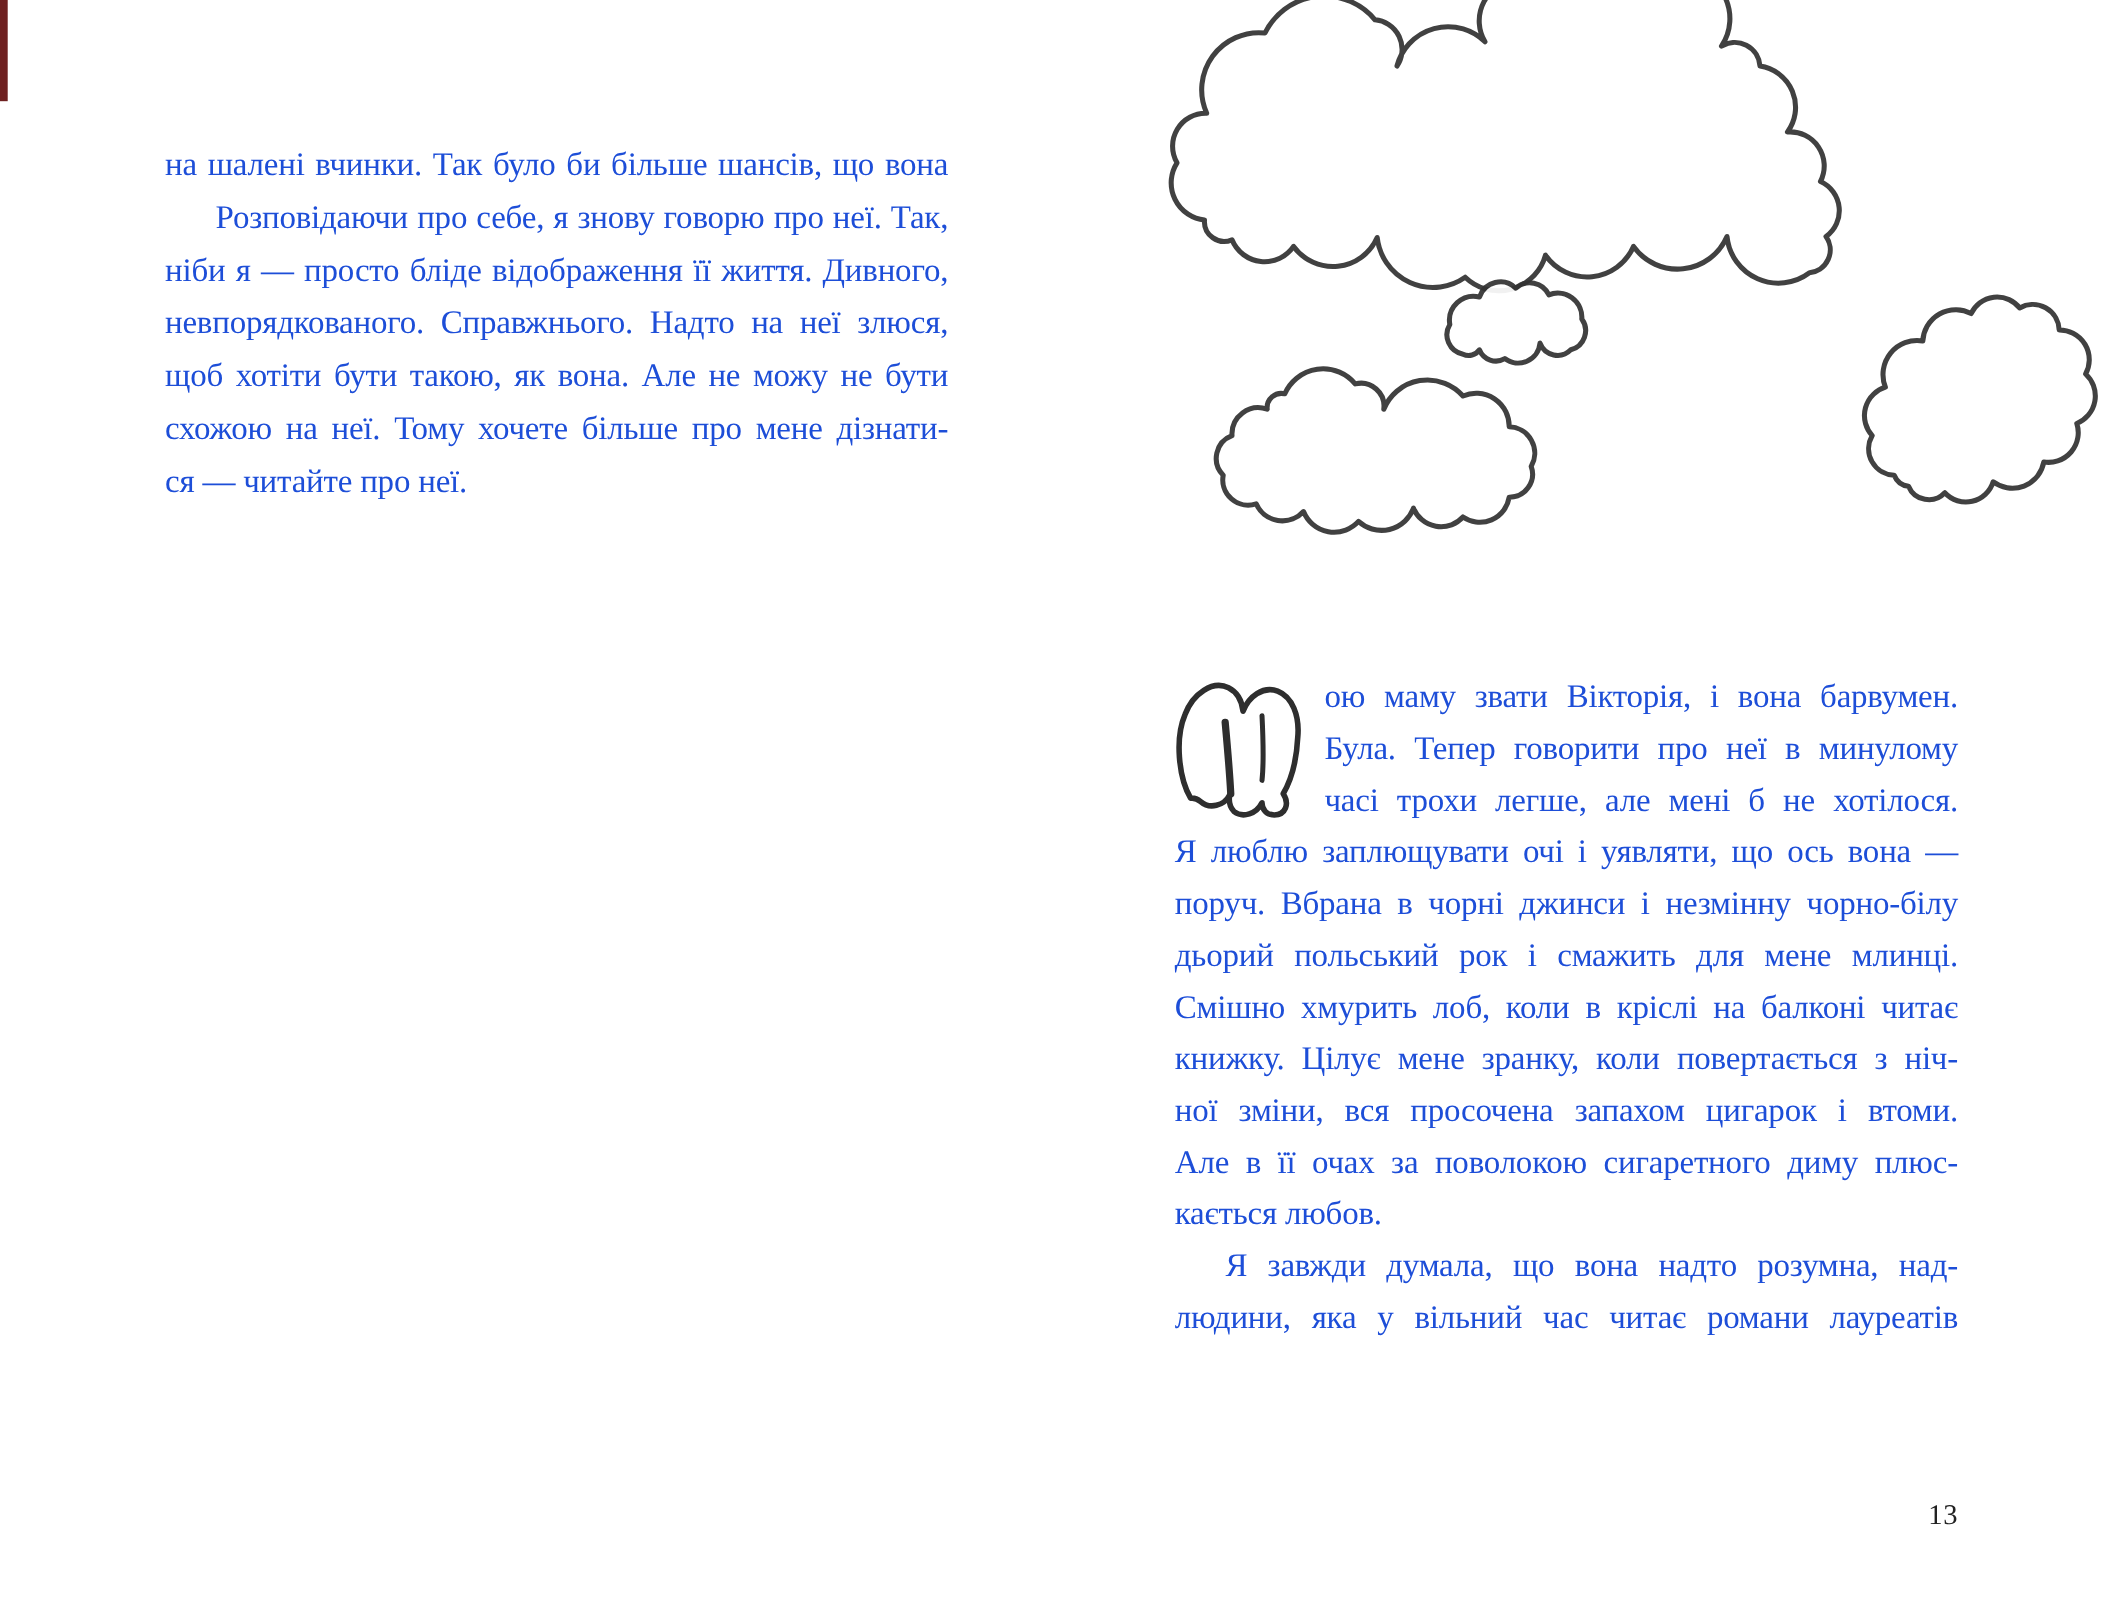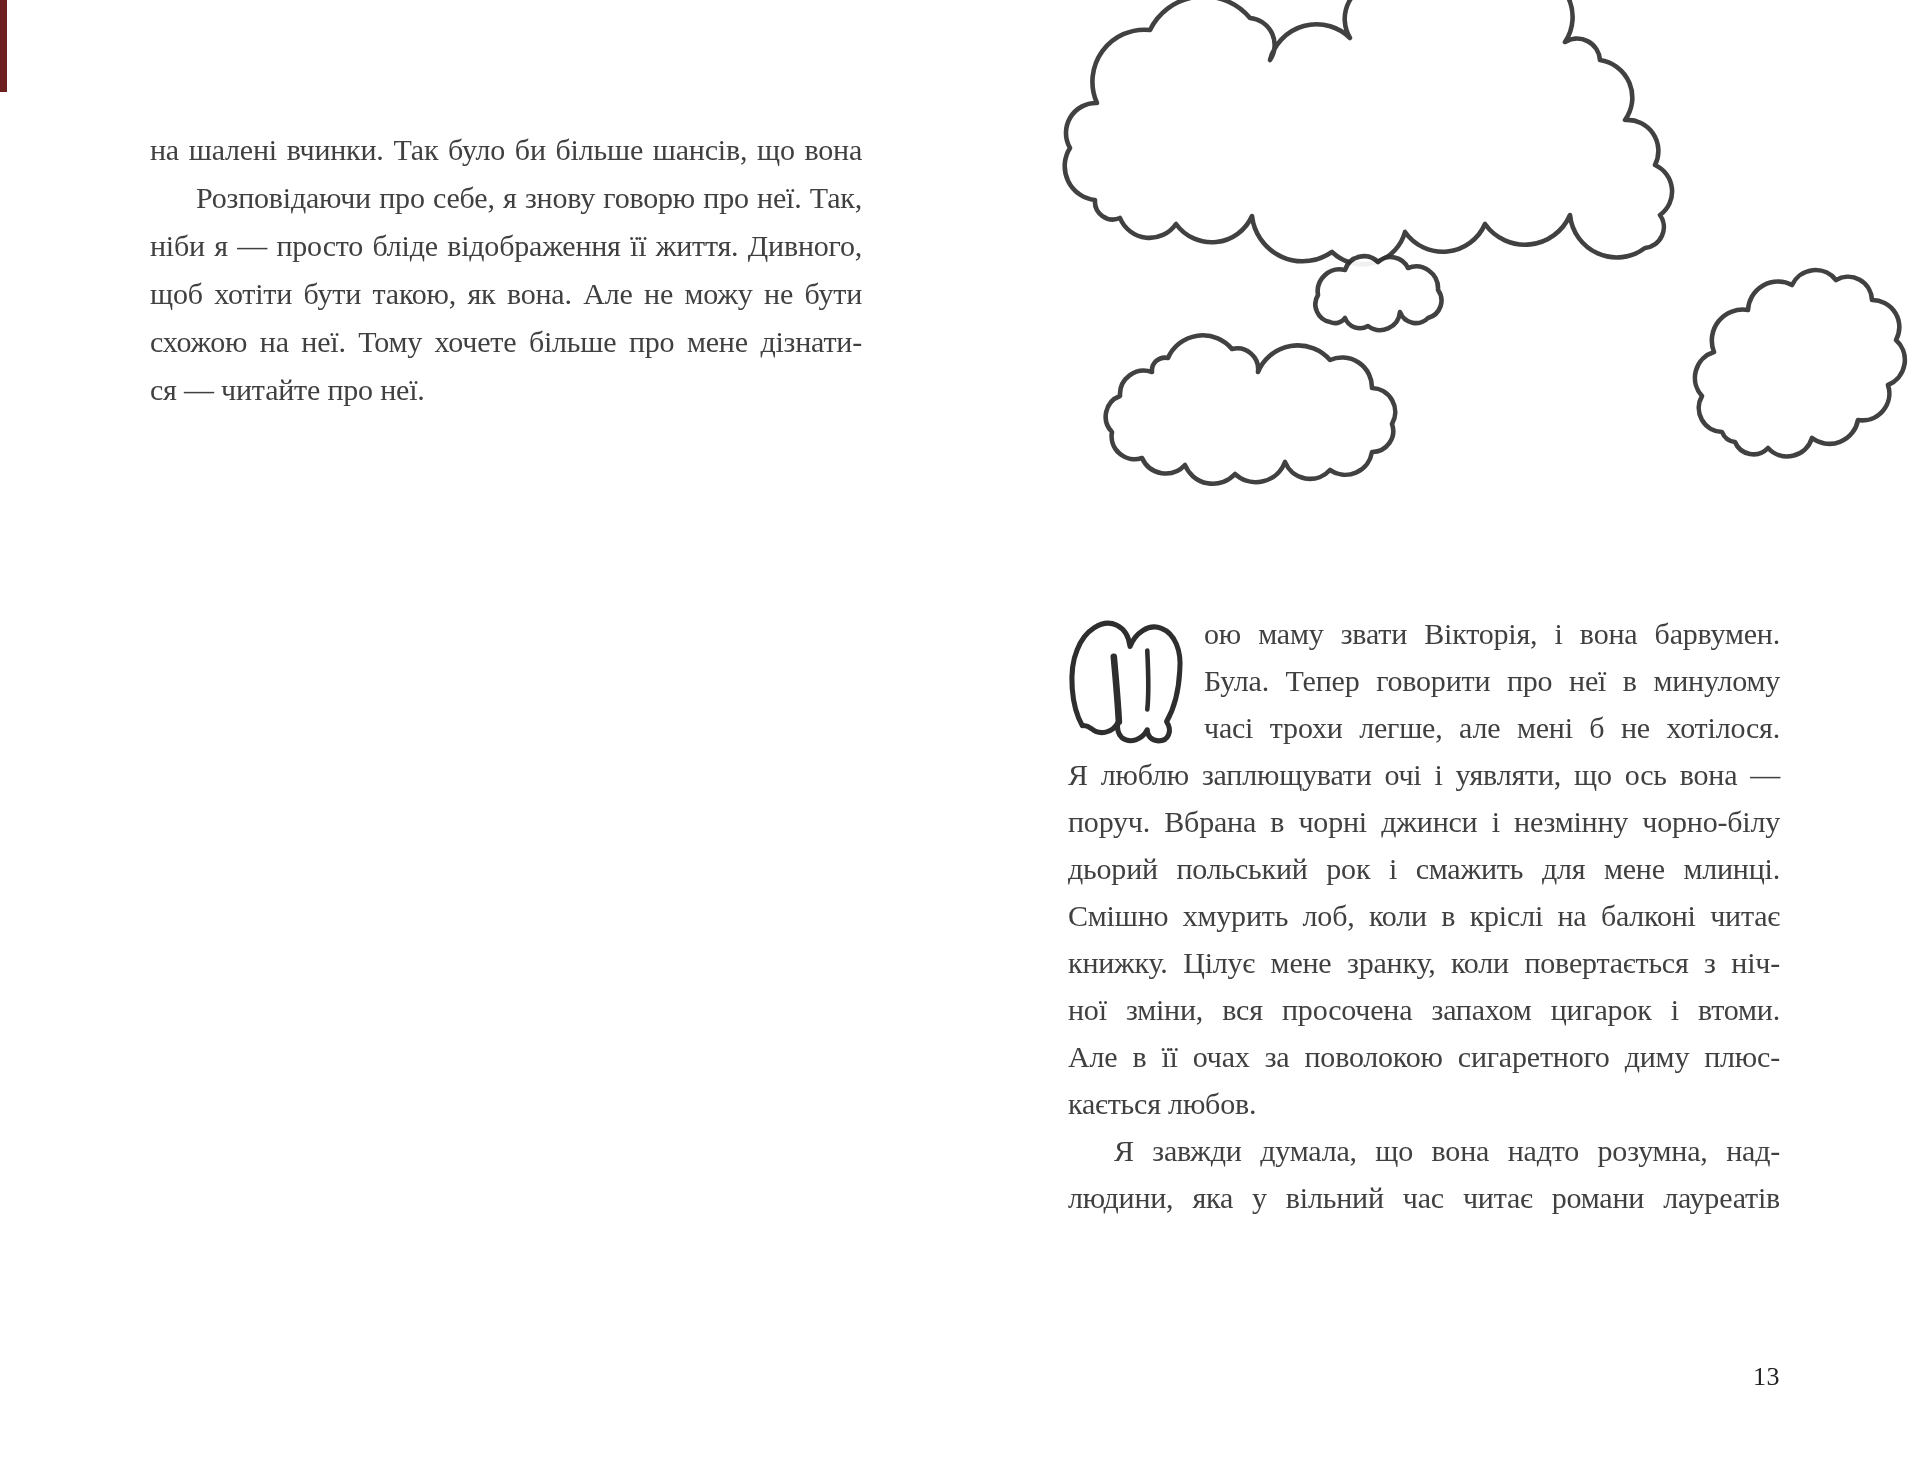--- a/index.html
+++ b/index.html
@@ -15,21 +15,21 @@
     background:#6e2020;
   }
   .clouds{
     position:absolute;left:1000px;top:0;width:920px;height:520px;
   }
   .clouds path{
     fill:#ffffff;stroke:#333333;stroke-width:4.6;
     stroke-linecap:round;stroke-linejoin:round;opacity:.93;
   }
   .text{
-    position:absolute;color:#404040;font-size:30px;letter-spacing:-0.2px;
+    position:absolute;color:#1d4ed8;font-size:30px;letter-spacing:-0.2px;
   }
   .left-text{left:150px;top:126px;width:712px;line-height:48px;}
   .right-text{left:1068px;top:610px;width:712px;line-height:47px;}
   .line{
     text-align:justify;
     -moz-text-align-last:justify;
     text-align-last:justify;
     min-height:1em;
   }
   .line.end{text-align-last:left;-moz-text-align-last:left;}
@@ -128,20 +128,21 @@
       A 29 29 0 0 1 812,438
       A 26 26 0 0 1 768,448
       A 20 20 0 0 1 735,442
       A 16 16 0 0 1 722,432 Z"></path>
   </svg>
 
   <div class="text left-text">
     <div class="line">на шалені вчинки. Так було би більше шансів, що вона</div>
     <div class="line indent">Розповідаючи про себе, я знову говорю про неї. Так,</div>
     <div class="line">ніби я — просто бліде відображення її життя. Дивного,</div>
+    <div class="line">невпорядкованого. Справжнього. Надто на неї злюся,</div>
     <div class="line">щоб хотіти бути такою, як вона. Але не можу не бути</div>
     <div class="line">схожою на неї. Тому хочете більше про мене дізнати-</div>
     <div class="line end">ся — читайте про неї.</div>
   </div>
 
   <svg class="dropcap" role="img" viewBox="0 0 122 140" xmlns="http://www.w3.org/2000/svg" aria-label="М">
     <path class="outer" d="
       M 16,116
       C 5,97 2,62 11,41
       C 18,22 36,10 50,17

